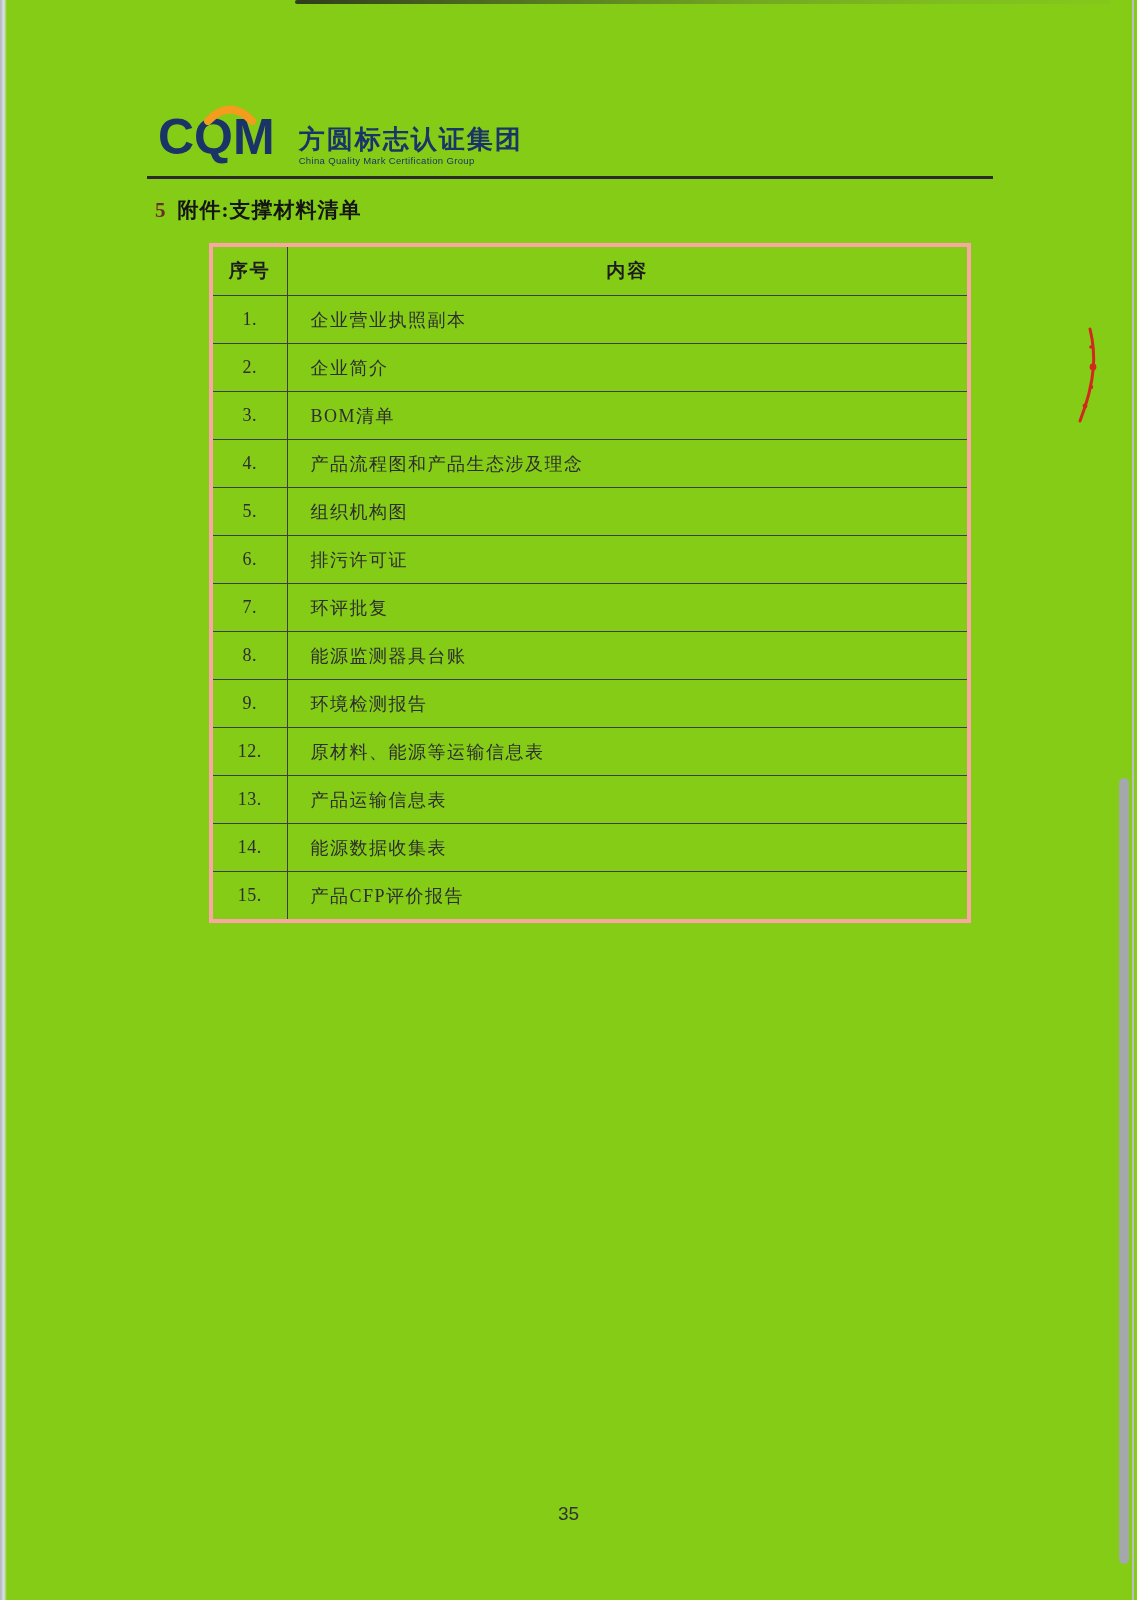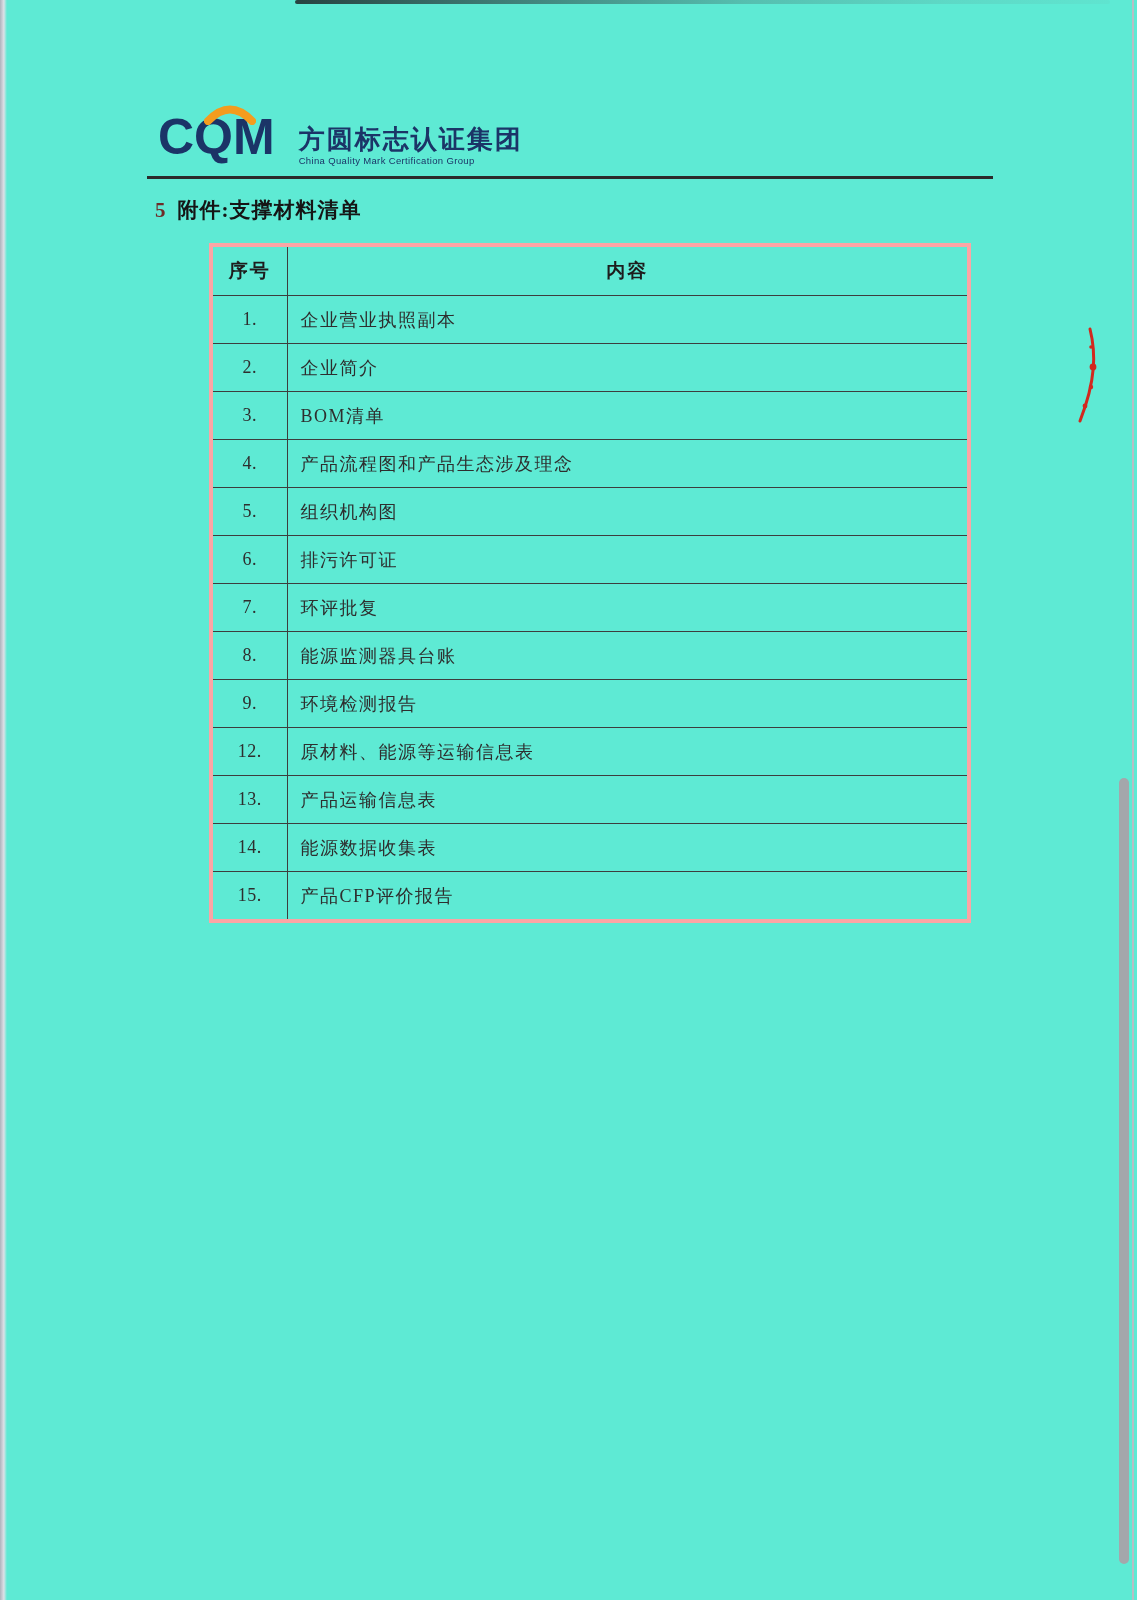--- a/index.html
+++ b/index.html
@@ -4,21 +4,21 @@
 <style>
   html, body {
     margin: 0;
     padding: 0;
     background: #ffffff;
   }
   .page {
     position: relative;
     width: 1137px;
     height: 1600px;
-    background: #5eead4;
+    background: #84cc16;
     overflow: hidden;
     font-family: "Liberation Serif", serif;
     color: #2c2c2c;
   }
 
   
   .scan-top-band {
     position: absolute;
     left: 295px; top: 0;
     width: 815px; height: 4px;
@@ -131,21 +131,21 @@
     height: 46px;
     font-size: 19px;
     font-weight: bold;
     letter-spacing: 2px;
     text-align: center;
     color: #1d1d1d;
   }
   col.col-no { width: 76px; }
   table.materials td { height: 45px; font-size: 18px; color: #2e2e2e; }
   td.num-cell { text-align: center; letter-spacing: 0.5px; }
-  td.content-cell { padding-left: 13px; letter-spacing: 1.5px; }
+  td.content-cell { padding-left: 23px; letter-spacing: 1.5px; }
 
   
   .red-mark {
     position: absolute;
     left: 1071px; top: 325px;
     width: 28px; height: 100px;
   }
 
   
   .page-number {
@@ -255,14 +255,15 @@
   </table>
 
   <svg class="red-mark" viewBox="0 0 28 100">
     <path d="M19 4 C 25 28, 25 55, 9 96" stroke="#d2281e" stroke-width="3" fill="none" stroke-linecap="round"></path>
     <circle cx="22" cy="42" r="3.4" fill="#d2281e"></circle>
     <circle cx="20" cy="62" r="2.2" fill="#d2281e"></circle>
     <circle cx="14" cy="81" r="2.4" fill="#d2281e"></circle>
     <circle cx="20" cy="22" r="1.8" fill="#d2281e"></circle>
   </svg>
 
+  <div class="page-number">35</div>
 
 </div>
 
 </body></html>

